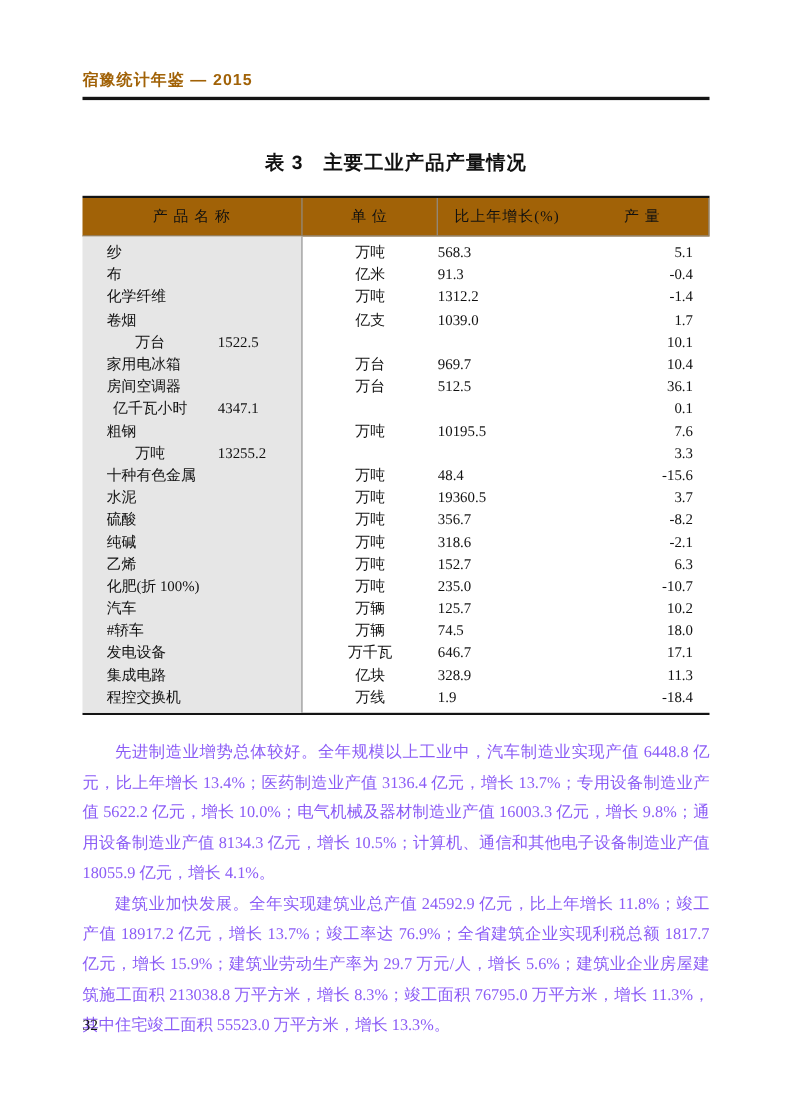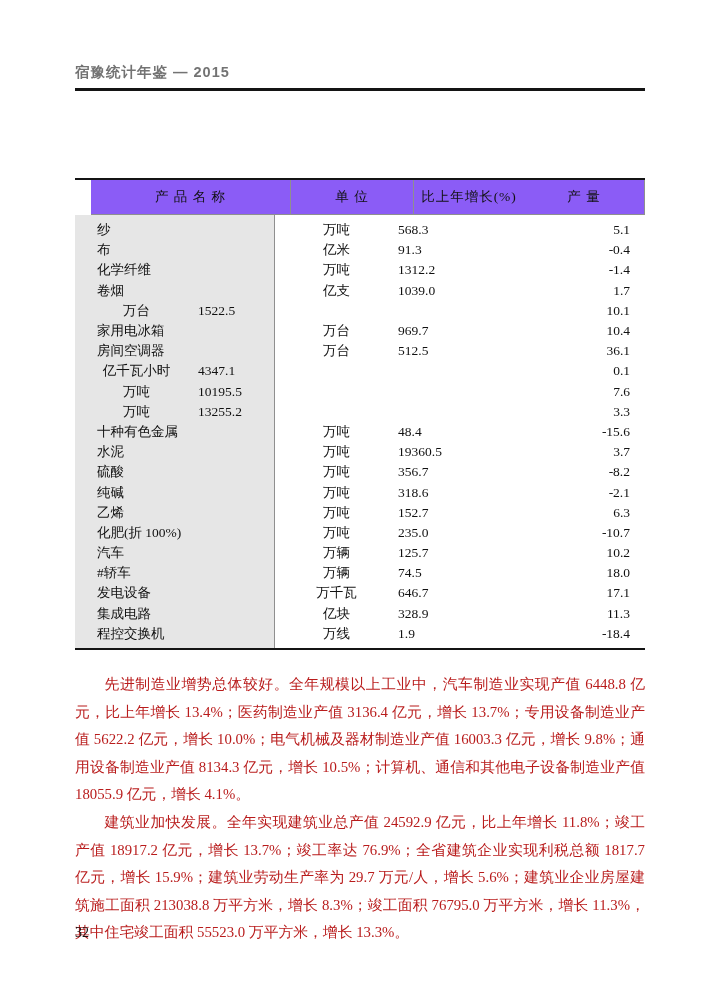--- a/index.html
+++ b/index.html
@@ -4,44 +4,43 @@
 <style>
   * { margin:0; padding:0; box-sizing:border-box; }
   html,body { background:#ffffff; }
   body { width:718px; height:994px; font-family:"Liberation Serif","DejaVu Serif",serif; color:#111; }
   .page { position:relative; width:718px; height:994px; background:#ffffff; overflow:hidden; }
 
   
   .running-header {
     position:absolute; left:75px; top:63px; width:570px;
     font-family:"Liberation Sans","DejaVu Sans",sans-serif;
-    font-weight:bold; font-size:14.5px; letter-spacing:1px; color:#737373;
+    font-weight:bold; font-size:14.5px; letter-spacing:1px; color:#a16207;
   }
   .header-rule {
     position:absolute; left:75px; top:88px; width:570px; height:2.5px; background:#141414;
   }
 
   
   .table-title {
     position:absolute; left:75px; top:136px; width:570px;
     text-align:center; font-family:"Liberation Sans","DejaVu Sans",sans-serif;
     font-weight:bold; font-size:17.5px; letter-spacing:1px; color:#111;
   }
   .table-title .gap { display:inline-block; width:18px; }
 
   
   .table {
     position:absolute; left:75px; top:178px; width:570px;
     border-top:2.5px solid #141414; border-bottom:2.5px solid #141414;
     font-size:13.5px;
   }
   .thead {
-    display:flex; height:35px; background:#8b5cf6;
+    display:flex; height:35px; background:#a16207;
     border-bottom:1.5px solid #8f8f8f;
-    margin-left:16px;
   }
   .th {
     display:flex; align-items:center; justify-content:center;
     font-size:13.5px; color:#111; letter-spacing:1px;
   }
   .th.c1 { width:200px; border-right:1.5px solid #8f8f8f; }
   .th.c2 { width:123px; border-right:1.5px solid #8f8f8f; }
   .th.c3 { width:121px; border-right:1.5px solid #8f8f8f; }
   .th.c4 { flex:1; }
 
@@ -53,37 +52,40 @@
   .trow { position:relative; display:flex; height:20.2px; align-items:center; }
   .cell { white-space:nowrap; overflow:hidden; }
   .cell.c1 { width:200px; padding-left:22px; text-align:left; }
   .cell.c2 { width:123px; text-align:center; }
   .cell.c3 { width:121px; text-align:left; padding-right:14px; }
   .cell.c4 { flex:1; text-align:right; padding-right:15px; }
 
   
   .body-text {
     position:absolute; left:75px; top:671px; width:570px;
-    font-size:14.8px; line-height:27.6px; text-align:justify; color:#b91c1c;
+    font-size:14.8px; line-height:27.6px; text-align:justify; color:#8b5cf6;
   }
   .body-text p { text-indent:2em; }
 
   
   .page-number {
     position:absolute; left:75px; top:925px; font-size:14px; color:#111;
   }
 </style>
 </head>
 <body>
 
 <div class="page">
 
   <div class="running-header">宿豫统计年鉴 — 2015</div>
   <div class="header-rule"></div>
 
+  <div class="table-title">
+    <span>表 3</span><span class="gap"></span><span>主要工业产品产量情况</span>
+  </div>
 
   <div class="table">
     <div class="thead">
       <div class="th c1">产  品  名  称</div>
       <div class="th c2">单  位</div>
       <div class="th c4">比上年增长(%)</div>
       <div class="th c3">产  量</div>
     </div>
     <div class="tbody">
       <div class="col1-shade"></div>
@@ -128,20 +130,21 @@
             <div class="cell c2">万台</div>
             <div class="cell c3">512.5</div>
             <div class="cell c4">36.1</div>
           </div>
           <div class="trow">
             <div class="cell c2">亿千瓦小时</div>
             <div class="cell c3">4347.1</div>
             <div class="cell c4">0.1</div>
           </div>
           <div class="trow">
+            <div class="cell c1">粗钢</div>
             <div class="cell c2">万吨</div>
             <div class="cell c3">10195.5</div>
             <div class="cell c4">7.6</div>
           </div>
           <div class="trow">
             <div class="cell c2">万吨</div>
             <div class="cell c3">13255.2</div>
             <div class="cell c4">3.3</div>
           </div>
           <div class="trow">

